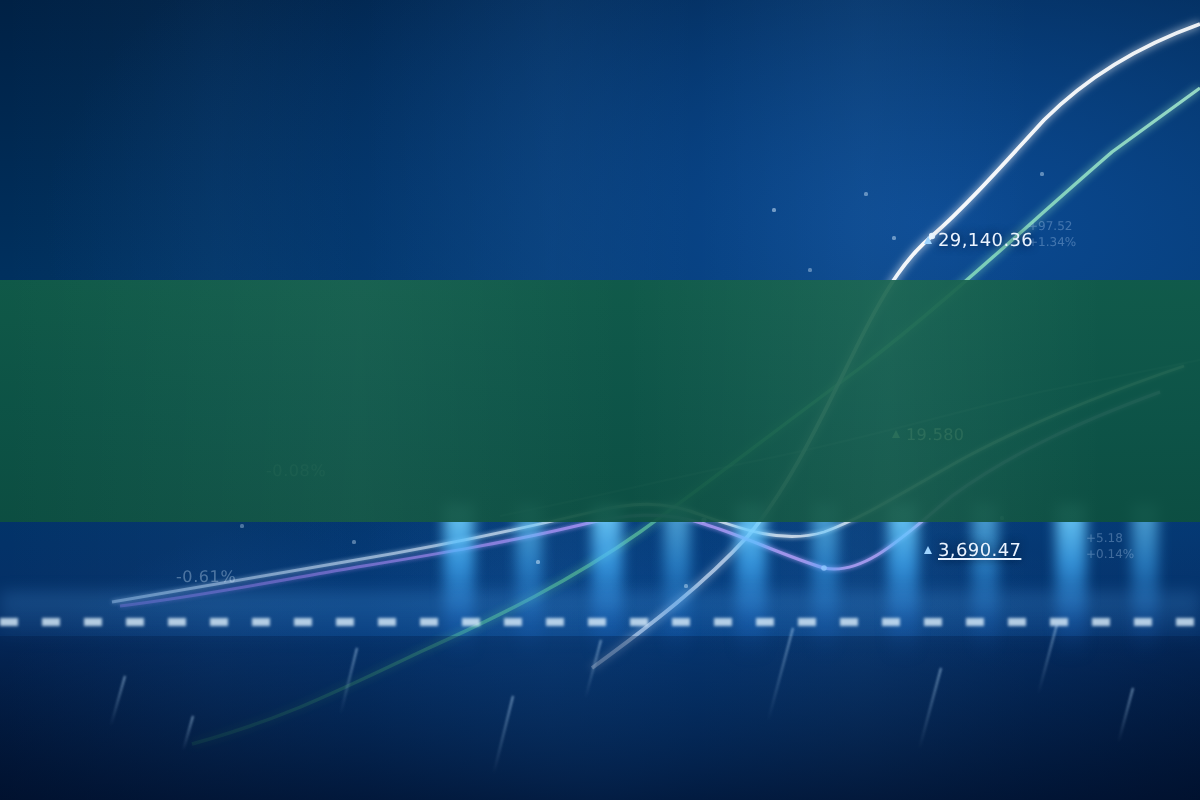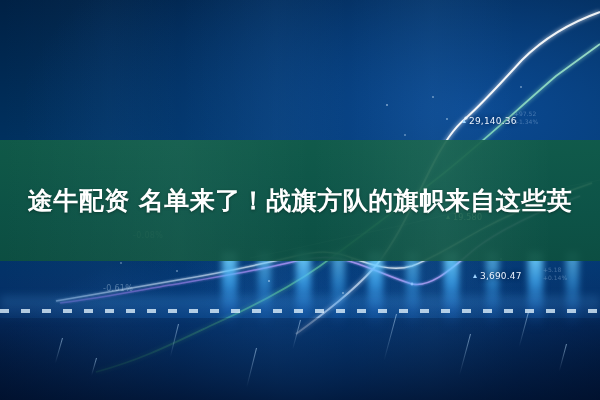--- a/index.html
+++ b/index.html
@@ -292,32 +292,31 @@
   </div>
 
   <div class="val-label big" style="left:462px; top:116px;">
     <span class="mk"></span><span>29,140.36</span>
   </div>
 
   <div class="val-label" style="left:446px; top:213px; color:#dff0e6;">
     <span class="mk" style="border-bottom-color:#b9ecd0;"></span><span>19.580</span>
   </div>
 
-  <div class="val-label big" style="left:473px; top:271px;">
+  <div class="val-label big" style="left:462px; top:271px;text-decoration:underline;">
     <span class="mk"></span><span>3,690.47</span>
   </div>
 
   <div class="pct-label ongreen" style="left:133px; top:231px;">-0.08%</div>
 
-  <div class="pct-label dim" style="left:103px; top:284px;">-0.61%</div>
+  <div class="pct-label dim" style="left:88px; top:284px;">-0.61%</div>
 
   <div class="micro-label" style="left:514px; top:110px;">+97.52</div>
   <div class="micro-label" style="left:514px; top:118px;">+1.34%</div>
   <div class="micro-label" style="left:543px; top:266px;">+5.18</div>
   <div class="micro-label" style="left:543px; top:274px;">+0.14%</div>
 
   <div class="green-band"></div>
 
   <div class="headline">
-    <div class="line">途牛配资 名单来了！战旗方队的旗帜来自这些英</div>
   </div>
 
 </div>
 
 </body></html>

